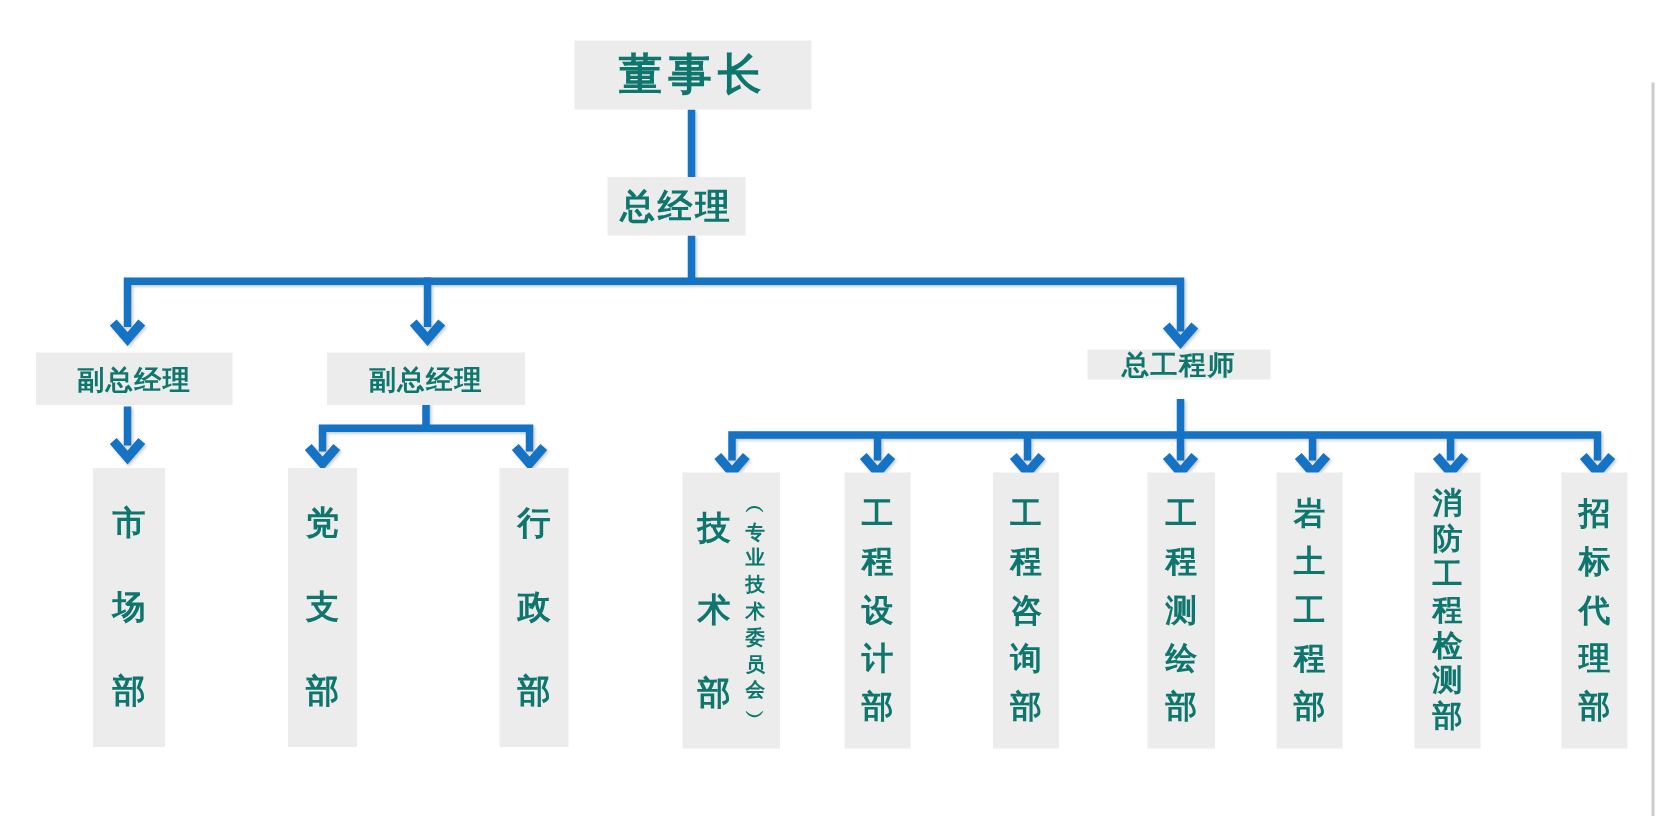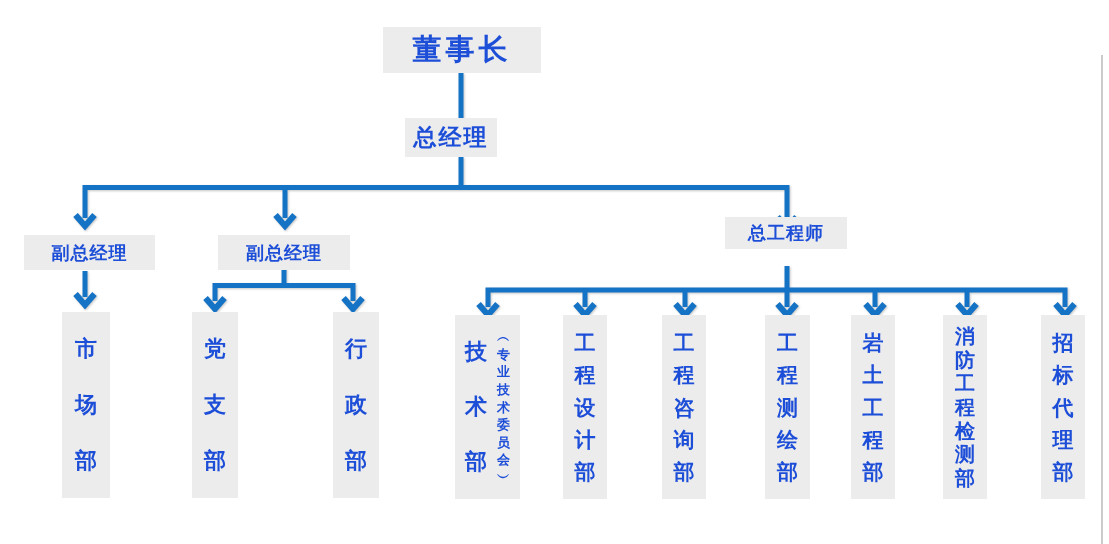--- a/index.html
+++ b/index.html
@@ -4,28 +4,28 @@
 <style>
   html,body{margin:0;padding:0;background:#ffffff;}
   #stage{
     position:relative;width:1109px;height:544px;background:#ffffff;overflow:hidden;
     font-family:"Liberation Sans","DejaVu Sans",sans-serif;color:#000;
   }
   
   #connectors{position:absolute;left:0;top:0;width:1109px;height:544px;
     filter:drop-shadow(1.5px 1.5px 1px rgba(90,90,90,.35));}
   
-  .node{position:absolute;background:#ececec;font-weight:bold;color:#1d4ed8;}
+  .node{position:absolute;background:#ececec;font-weight:bold;color:#0f766e;}
   .hbox{display:flex;align-items:center;justify-content:center;text-align:center;}
   .chairman{left:383px;top:27px;width:158px;height:46px;font-size:29px;letter-spacing:4px;}
   .gm{left:405px;top:118px;width:92px;height:39px;font-size:23px;letter-spacing:2px;}
   .mid{font-size:18px;letter-spacing:1px;}
   .dgm1{left:24px;top:235px;width:131px;height:35px;}
   .dgm2{left:218px;top:235px;width:132px;height:35px;}
-  .ce{left:725px;top:217px;width:122px;height:32px;}
+  .ce{left:725px;top:233px;width:122px;height:20px;}
   
   .vbox{display:flex;flex-direction:row;justify-content:space-evenly;}
   .vcol{display:flex;flex-direction:column;align-items:center;justify-content:space-between;
         line-height:1;font-weight:bold;}
   .c3{font-size:22px;padding:26px 0;}
   .c5{font-size:21px;padding:17px 0;}
   .c7{font-size:20px;padding:11px 0;}
   .cnote{font-size:13px;padding:15px 0;}
   .market{left:62px;top:312px;width:48px;height:186px;}
   .party{left:192px;top:312px;width:46px;height:186px;}

